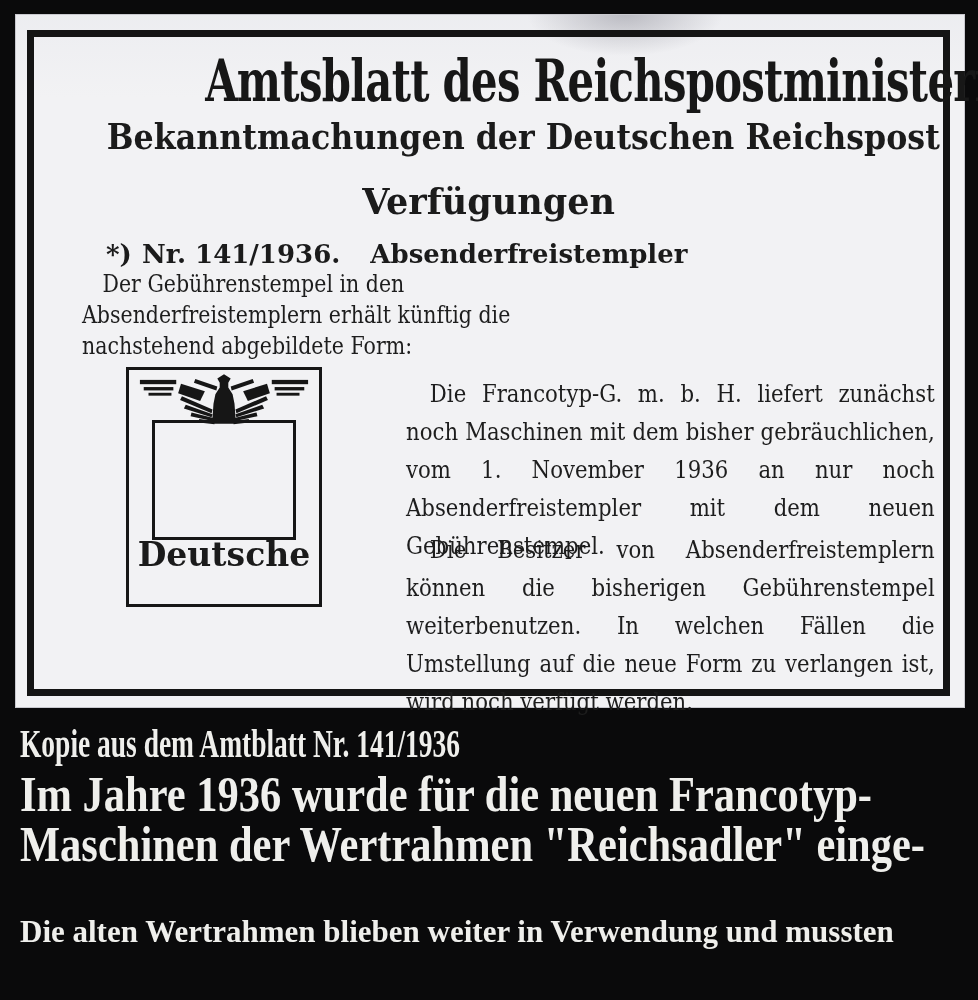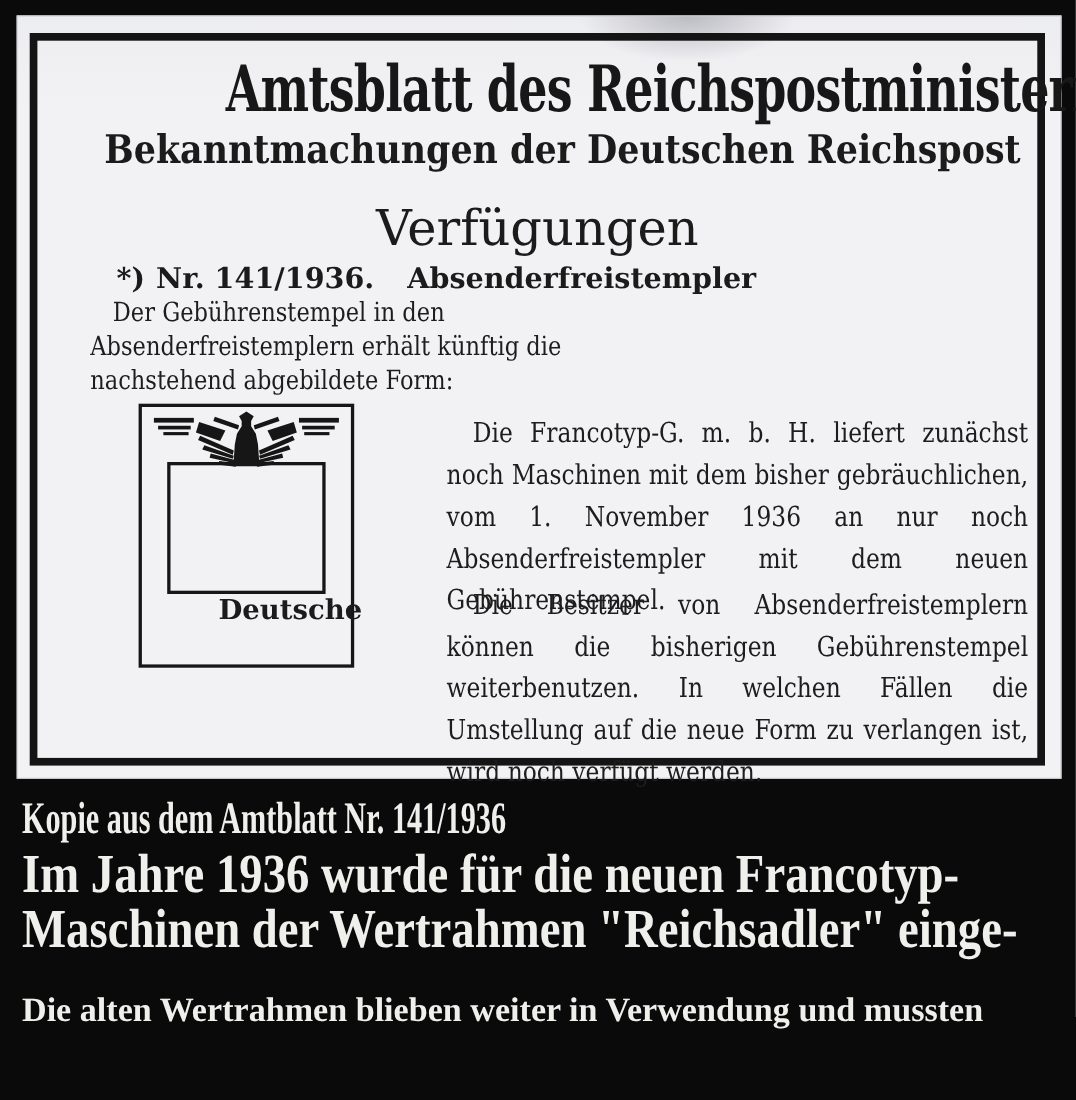--- a/index.html
+++ b/index.html
@@ -22,25 +22,25 @@
     box-shadow:0 0 0 1px #c9c9cf inset;
   }
   .frame{
     position:absolute;left:12px;top:16px;right:15px;bottom:12px;
     border:7px solid #141414;
   }
   .cond{display:inline-block;transform-origin:center;white-space:nowrap;}
   .masthead{position:absolute;top:10px;left:0;width:100%;text-align:center;
     font-size:58px;font-weight:bold;color:#171717;letter-spacing:-1px;}
   .masthead .cond{transform:scaleX(.72);}
-  .subtitle{position:absolute;top:78px;left:4px;width:100%;text-align:center;
+  .subtitle{position:absolute;top:78px;left:16px;width:100%;text-align:center;
     font-size:36px;font-weight:bold;color:#1b1b1b;}
   .subtitle .cond{transform:scaleX(.88);}
   .section-heading{position:absolute;top:144px;left:0;width:100%;text-align:center;
-    font-size:45px;font-weight:normal;color:#1b1b1b;}
+    font-size:35px;font-weight:bold;color:#1b1b1b;}
   .notice-line{position:absolute;top:202px;left:72px;
     font-size:26px;font-weight:bold;color:#1b1b1b;white-space:nowrap;}
   .notice-line .marker{margin-right:10px;}
   .notice-line .subj{margin-left:30px;}
   .intro{
     position:absolute;top:232px;left:48px;width:592px;margin:0;
     font-size:24px;line-height:31px;color:#1d1d1d;
     text-indent:24px;text-align:left;
     transform:scaleX(.855);transform-origin:top left;
   }
@@ -51,21 +51,21 @@
     border:3px solid #161616;
   }
   .eagle{position:absolute;top:3px;left:50%;transform:translateX(-50%);
     width:172px;height:52px;}
   .valuebox{
     position:absolute;left:23px;top:50px;width:138px;height:114px;
     border:3px solid #161616;
   }
   .stamp-label{
     position:absolute;top:170px;left:0;width:100%;text-align:center;
-    font-size:25px;font-weight:bold;line-height:29px;color:#1b1b1b;padding-left:40px;
+    font-size:33px;font-weight:bold;line-height:29px;color:#1b1b1b;
   }
 
   
   .para{
     position:absolute;left:372px;width:622px;margin:0;
     font-size:25px;line-height:38px;color:#1d1d1d;
     text-align:justify;text-indent:28px;
     transform:scaleX(.85);transform-origin:top left;
   }
   .p1{top:338px;}
@@ -75,21 +75,21 @@
   .caption{position:absolute;left:0;top:710px;width:978px;height:290px;color:#efefec;
     font-family:"Liberation Serif", serif;font-weight:bold;}
   .cap-line{position:absolute;left:20px;white-space:nowrap;}
   .cap-line>span{display:inline-block;transform-origin:left center;}
   .cap-title{top:9px;font-size:41px;text-align:right;}
   .cap-title>span{transform:scaleX(.67);}
   .cap-big{font-size:50px;}
   .cap-big>span{transform:scaleX(.85);}
   .b1{top:55px;} .b2{top:105px;} .b3{top:155px;}
   .cap-note{font-size:31px;}
-  .n1{top:190px;} .n2{top:234px;}
+  .n1{top:204px;} .n2{top:234px;}
 </style>
 </head>
 <body>
 
 <div class="stage">
 
   <div class="paper">
     <div class="frame">
 
       <div class="masthead">

